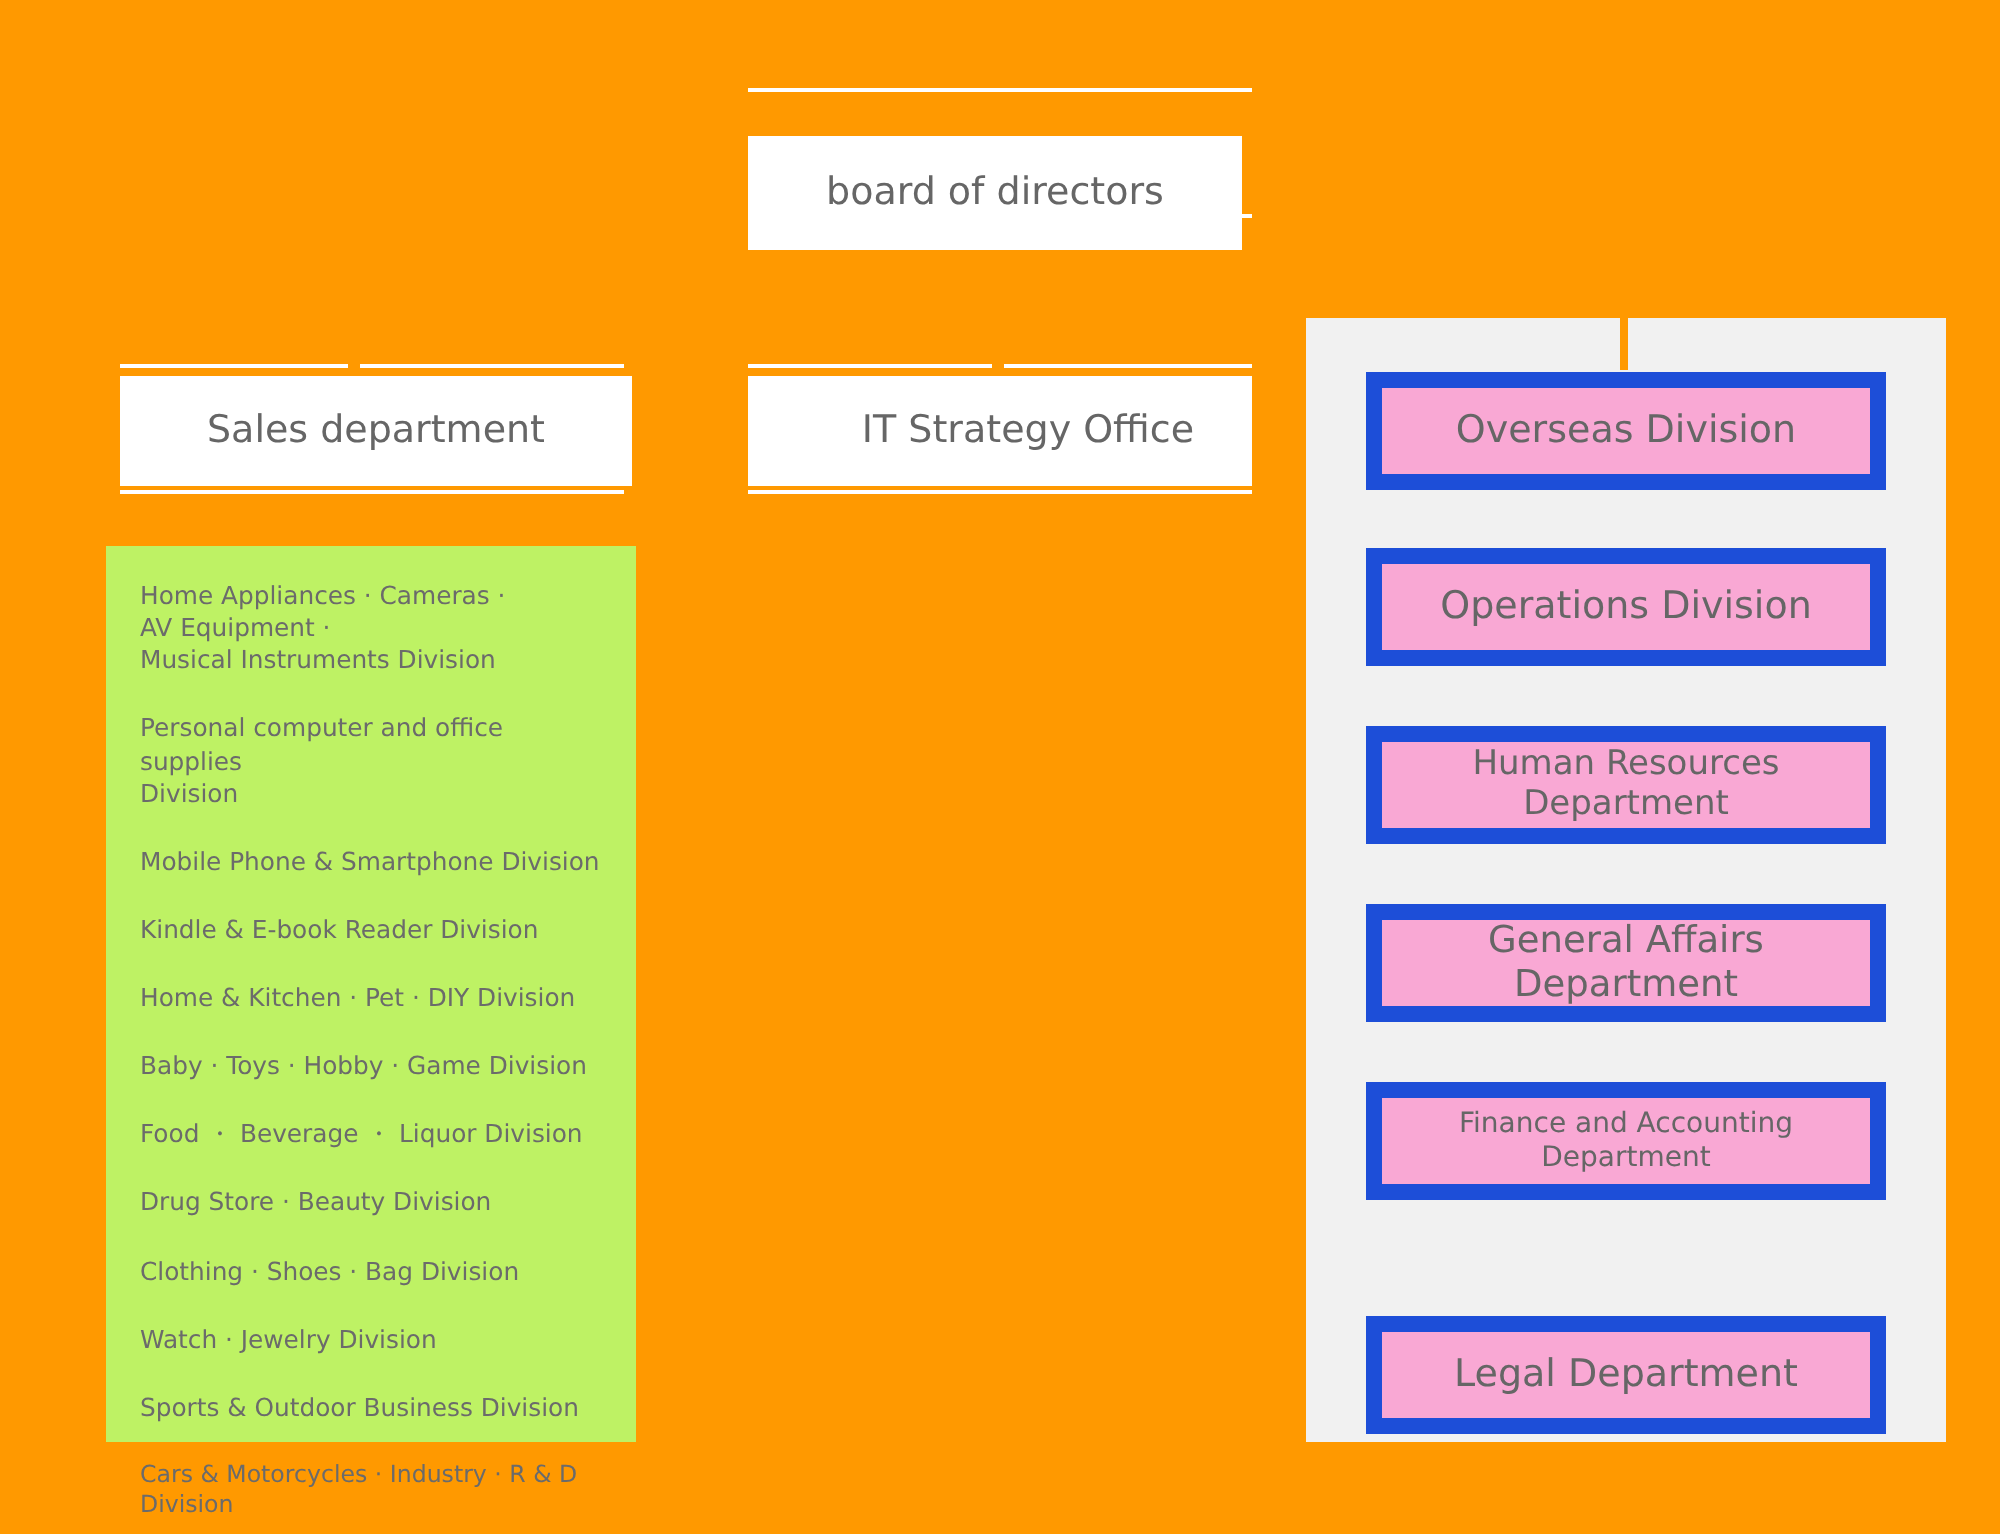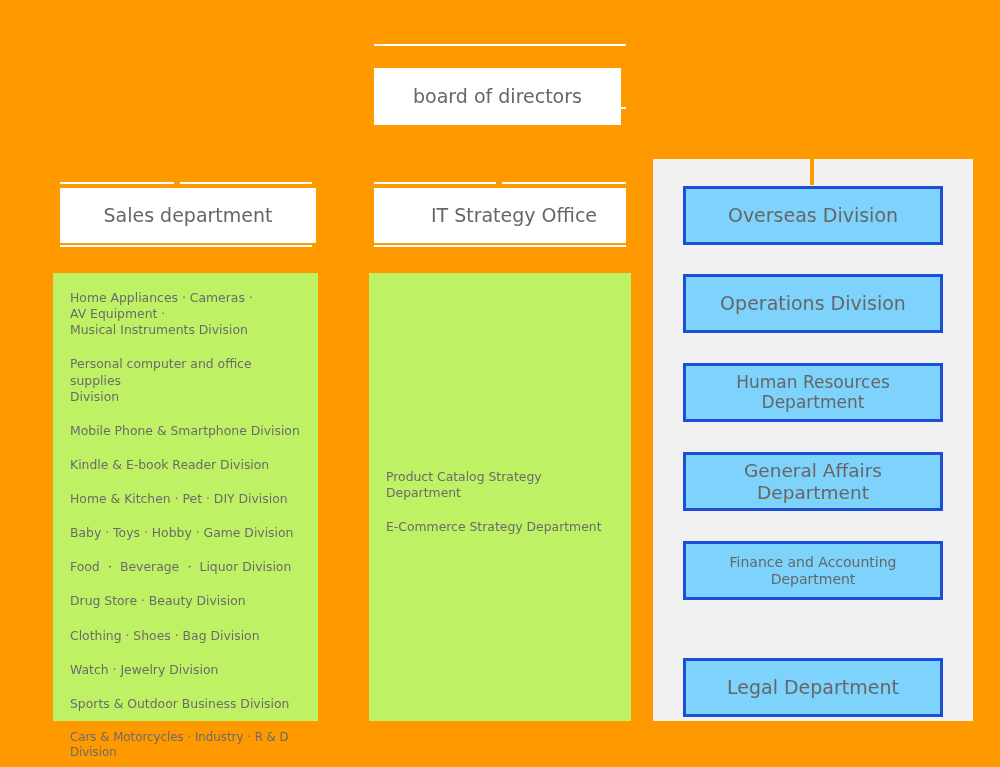--- a/index.html
+++ b/index.html
@@ -58,22 +58,22 @@
   .cream-item {
     margin-bottom: 18px;
   }
   .cream-item:last-child { margin-bottom: 0; }
 
   
   .graypanel {
     background: #f1f1f1;
   }
   .obox {
-    background: #7dd3fc;
-    border: 3px solid #1d4ed8;
+    background: #f9a8d4;
+    border: 8px solid #1d4ed8;
     color: #666666;
     display: flex;
     align-items: center;
     justify-content: center;
     text-align: center;
     line-height: 1.15;
   }
   .vline {
     background: #ff9900;
   }
@@ -123,26 +123,20 @@
 
   <div class="abs rule" style="left:374px; top:182px; width:122px;"></div>
   <div class="abs rule" style="left:502px; top:182px; width:124px;"></div>
 
   <div class="abs wbox" style="left:374px; top:188px; width:252px; height:55px; font-size:19px;padding-left:28px;">
     <span>IT Strategy Office</span>
   </div>
 
   <div class="abs rule" style="left:374px; top:245px; width:252px;"></div>
 
-  <div class="abs cream" style="left:369px; top:273px; width:262px; height:448px;">
-    <div class="cream-list" style="top:196px;">
-      <div class="cream-item">Product Catalog Strategy Department</div>
-      <div class="cream-item">E-Commerce Strategy Department</div>
-    </div>
-  </div>
 
   <div class="abs graypanel" style="left:653px; top:155px; width:320px; height:566px;"></div>
 
   <div class="abs vline" style="left:810px; top:155px; width:4px; height:30px;"></div>
   <div class="abs vline" style="left:653px; top:155px; width:320px; height:4px;"></div>
 
   <div class="abs obox" style="left:683px; top:186px; width:260px; height:59px; font-size:19px;">
     <span>Overseas Division</span>
   </div>
 

